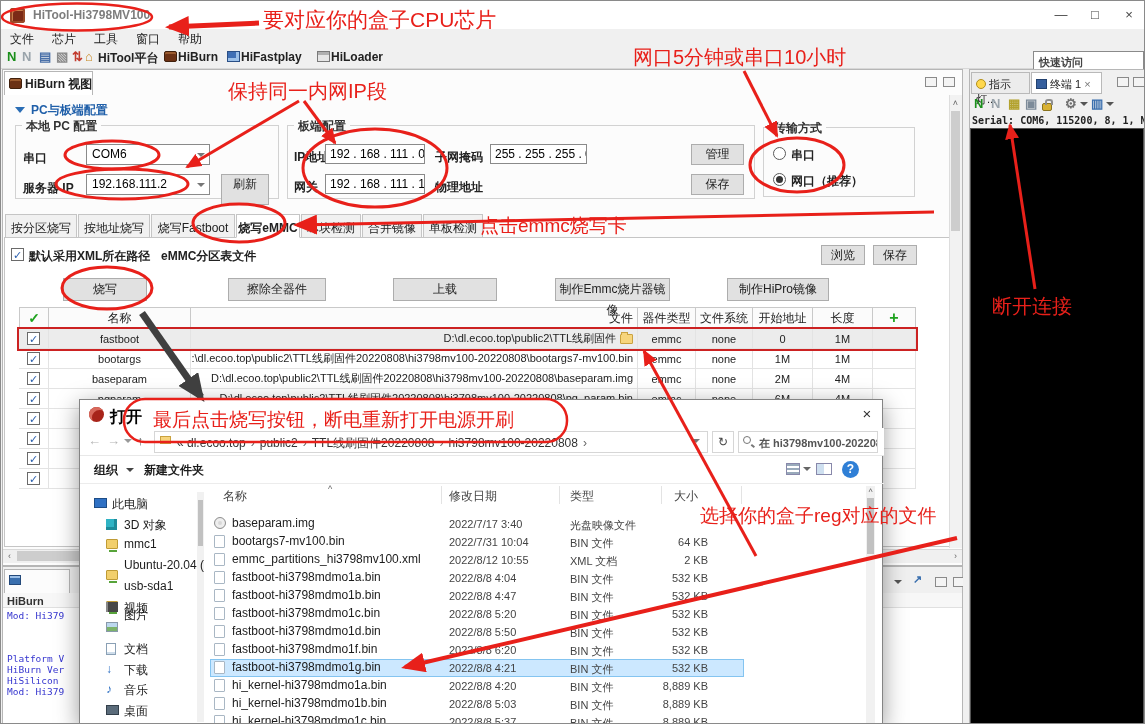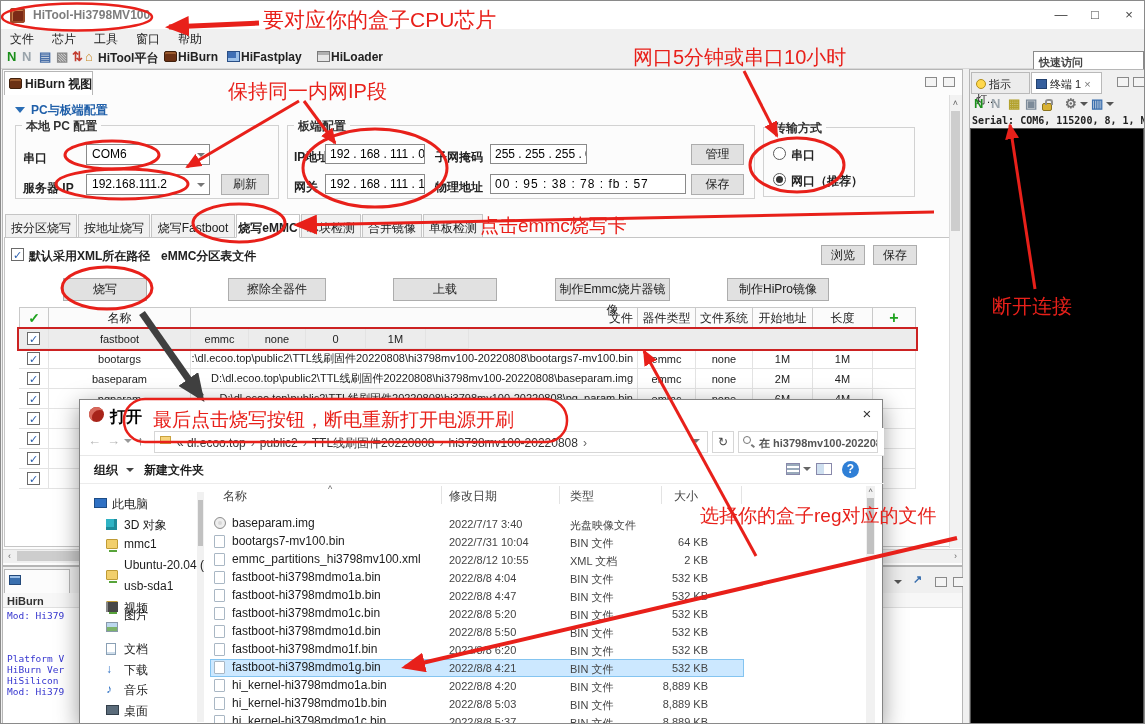--- a/index.html
+++ b/index.html
@@ -187,33 +187,32 @@
     <span class="group-title txt">本地 PC 配置</span>
   </div>
   <div class="abs lbl txt" style="left:22px;top:149px">串口</div>
   <div class="abs combo" style="left:85px;top:143px;width:124px;height:21px">
     <span>COM6</span><span class="combo-caret"></span>
   </div>
   <div class="abs lbl txt" style="left:22px;top:179px">服务器 IP</div>
   <div class="abs combo" style="left:85px;top:173px;width:124px;height:21px">
     <span>192.168.111.2</span><span class="combo-caret"></span>
   </div>
-  <div class="abs btn" style="left:220px;top:173px;width:48px;height:21px;line-height:19px">刷新</div>
+  <div class="abs btn" style="left:220px;top:173px;width:48px;height:31px;line-height:19px">刷新</div>
 
   <div class="abs group" style="left:286px;top:124px;width:468px;height:74px">
     <span class="group-title txt">板端配置</span>
   </div>
   <div class="abs lbl txt" style="left:293px;top:148px">IP地址</div>
   <div class="abs field" style="left:324px;top:143px;width:100px;height:20px">192 . 168 . 111 . 0</div>
   <div class="abs lbl txt" style="left:293px;top:178px">网关</div>
   <div class="abs field" style="left:324px;top:173px;width:100px;height:20px">192 . 168 . 111 . 1</div>
   <div class="abs lbl txt" style="left:434px;top:148px">子网掩码</div>
   <div class="abs field" style="left:489px;top:143px;width:97px;height:20px">255 . 255 . 255 . 0</div>
   <div class="abs lbl txt" style="left:434px;top:178px">物理地址</div>
-  <div class="abs field" style="left:489px;top:173px;width:196px;height:20px;letter-spacing:1px">00 : 95 : 38 : 78 : fb : 57</div>
   <div class="abs btn" style="left:690px;top:143px;width:53px;height:21px;line-height:19px">管理</div>
   <div class="abs btn" style="left:690px;top:173px;width:53px;height:21px;line-height:19px">保存</div>
 
   <div class="abs group" style="left:762px;top:126px;width:152px;height:70px">
     <span class="group-title txt">传输方式</span>
   </div>
   <div id="transfer-options"></div>
 
   <div id="burn-tabs"></div>
   <div class="abs r-tabcontent"></div>
@@ -238,20 +237,21 @@
         <div class="tcell" style="width: 60px;">长度</div>
         <div class="tcell" style="width: 43px;">
           <span class="plus-glyph">+</span>
         </div>
       </div>
       <div class="trow rsel" style="top: 328px; height: 20px;">
         <div class="tcell" style="width: 30px;">
           <div class="cb on"></div>
         </div>
         <div class="tcell" style="width: 142px;">fastboot</div>
+        <div class="tcell file" style="width: 447px;">D:\dl.ecoo.top\public2\TTL线刷固件<span class="folder-icon" style="margin-left: 4px;"></span></div>
         <div class="tcell" style="width: 58px;">emmc</div>
         <div class="tcell" style="width: 57px;">none</div>
         <div class="tcell" style="width: 60px;">0</div>
         <div class="tcell" style="width: 60px;">1M</div>
         <div class="tcell" style="width: 43px;"></div>
       </div>
       <div class="trow " style="top: 348px; height: 20px;">
         <div class="tcell" style="width: 30px;">
           <div class="cb on"></div>
         </div>

